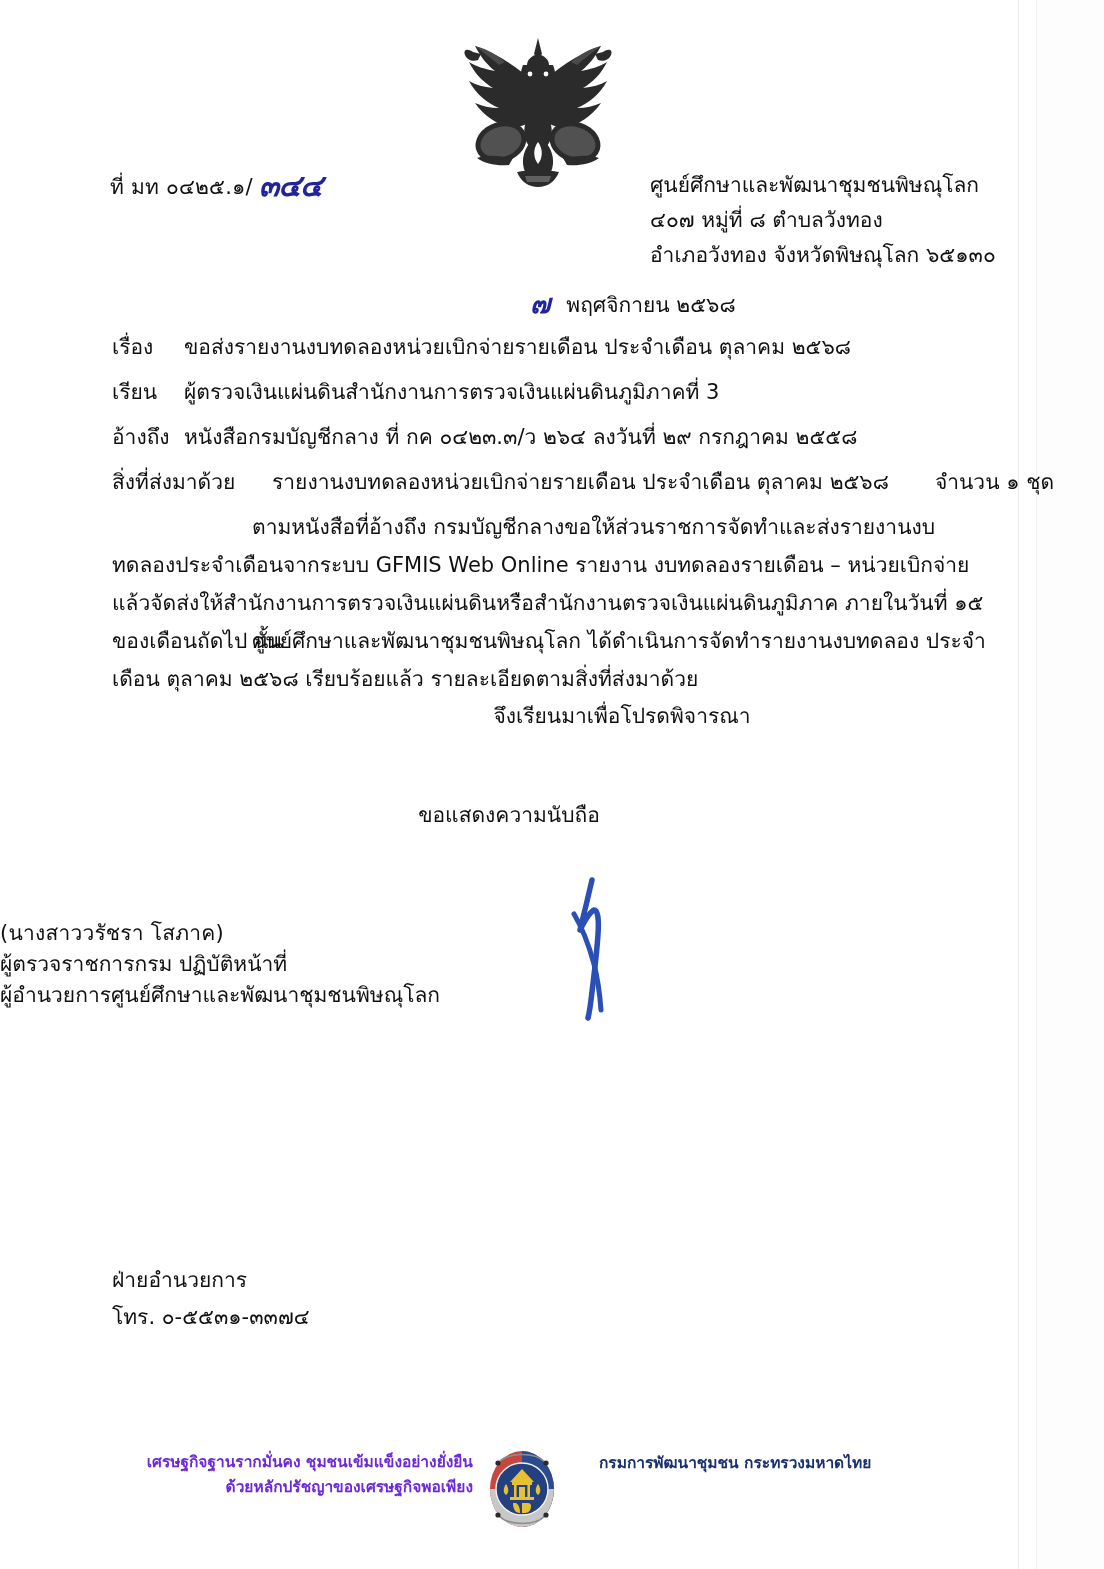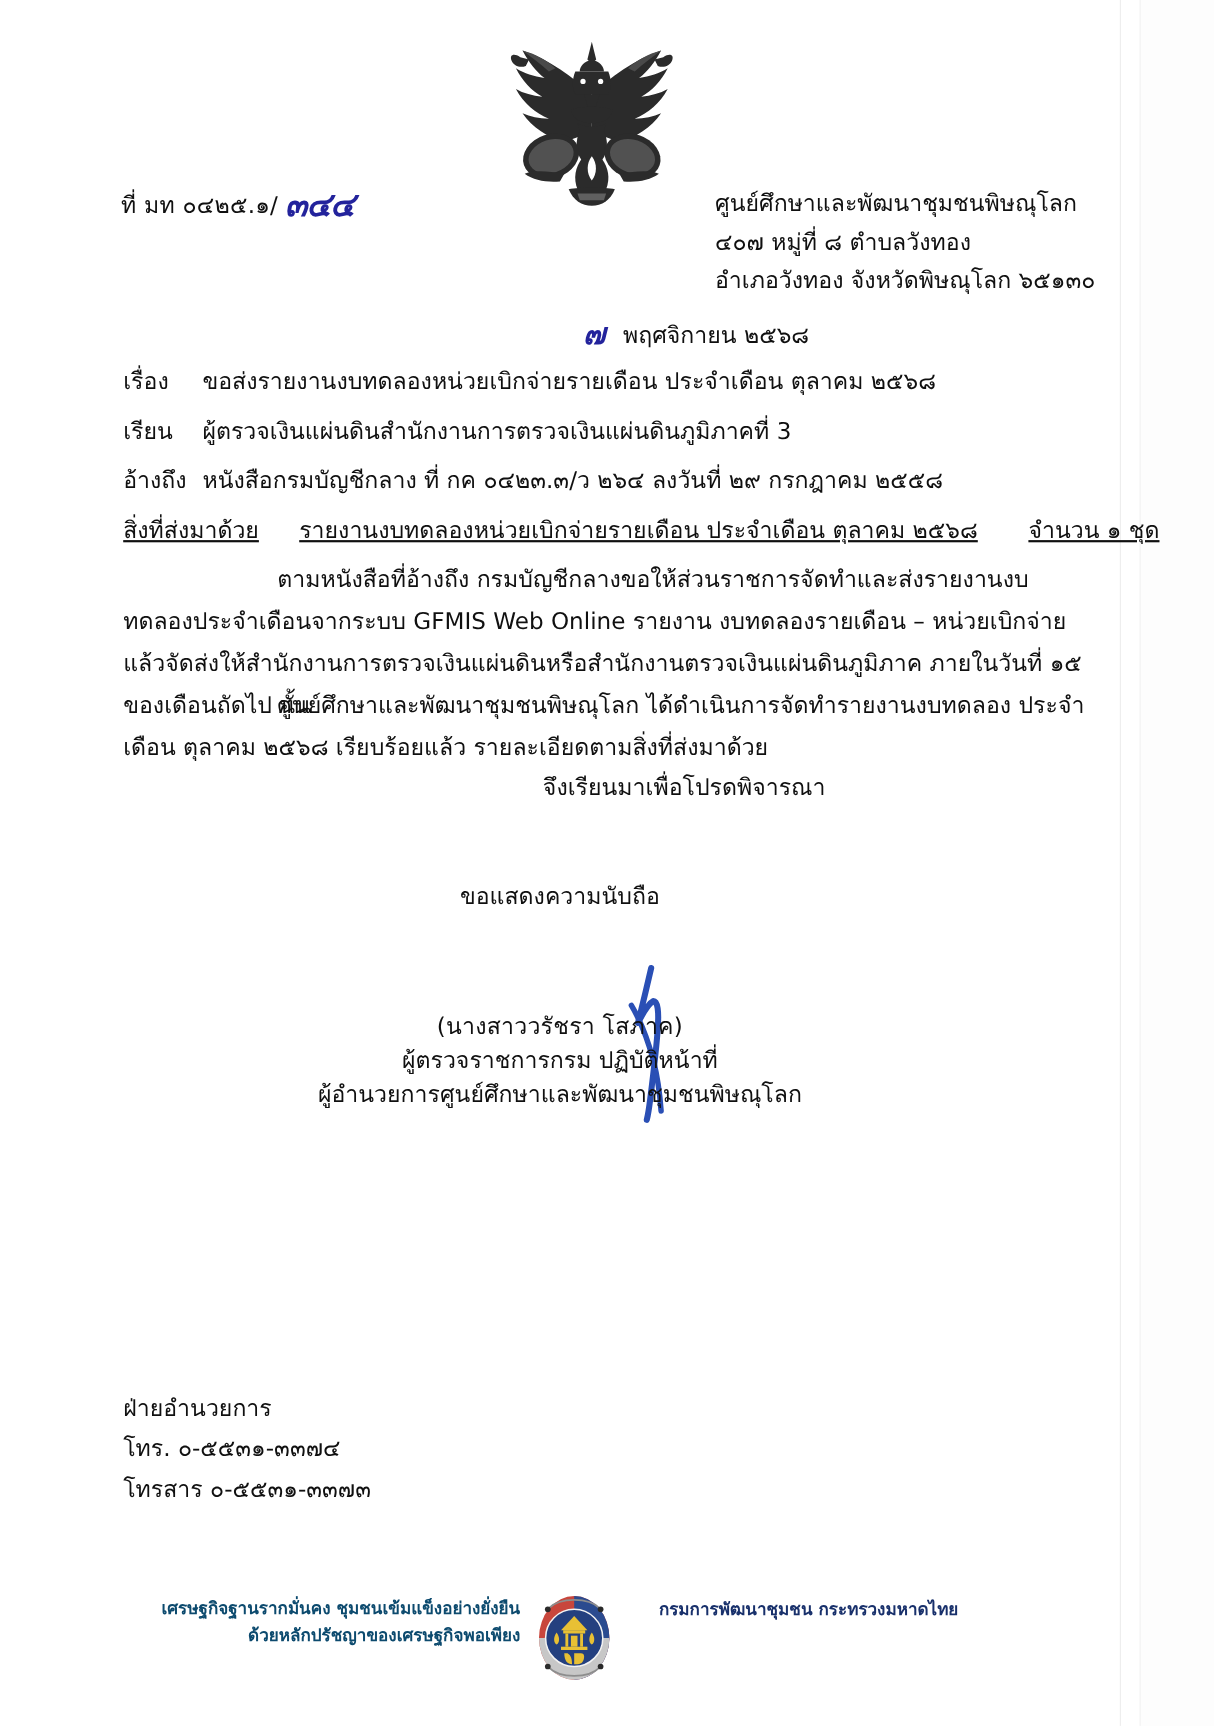--- a/index.html
+++ b/index.html
@@ -105,21 +105,21 @@
   }
   .field-row .f-label { display: inline-block; }
   .field-row .f-value { display: inline-block; }
 
   .row-subject   { top: 330px; }
   .row-subject   .f-label { width: 72px; }
   .row-to        { top: 375px; }
   .row-to        .f-label { width: 72px; }
   .row-ref       { top: 420px; }
   .row-ref       .f-label { width: 72px; }
-  .row-attach    { top: 465px; text-decoration: underline; }
+  .row-attach    { top: 465px; }
   .row-attach    .f-label { width: 160px; }
   .row-attach    .f-count { margin-left: 46px; }
 
   
   .para {
     position: absolute;
     left: 112px;
     width: 880px;
     font-size: 21px;
     line-height: 38px;
@@ -136,21 +136,21 @@
     left: 0; top: 798px;
     width: 1018px;
     text-align: center;
     font-size: 21px;
   }
 
   .sign-block {
     position: absolute;
     left: 0; top: 918px;
     width: 1018px;
-    text-align: center;
+    text-align: left;
     font-size: 21px;
     line-height: 31px;
   }
   .sign-block .sign-name { letter-spacing: 0.2px; }
 
   .signature-mark {
     position: absolute;
     left: 560px;
     top: 872px;
     width: 70px;
@@ -177,21 +177,21 @@
     height: 80px;
     display: flex;
     align-items: flex-start;
     justify-content: center;
   }
   .banner-left {
     text-align: right;
     font-size: 15.5px;
     font-weight: 700;
     line-height: 25px;
-    color: #0c4a6e;
+    color: #6d28d9;
     padding-top: 2px;
     white-space: nowrap;
   }
   .banner-logo {
     width: 74px;
     height: 82px;
     margin: 0 12px;
     flex: 0 0 auto;
   }
   .banner-logo svg { display: block; width: 100%; height: 100%; }
@@ -320,21 +320,20 @@
 
   <div class="sign-block">
     <div class="sign-name">(นางสาววรัชรา  โสภาค)</div>
     <div>ผู้ตรวจราชการกรม ปฏิบัติหน้าที่</div>
     <div>ผู้อำนวยการศูนย์ศึกษาและพัฒนาชุมชนพิษณุโลก</div>
   </div>
 
   <div class="contact">
     <div>ฝ่ายอำนวยการ</div>
     <div>โทร. ๐-๕๕๓๑-๓๓๗๔</div>
-    <div>โทรสาร ๐-๕๕๓๑-๓๓๗๓</div>
   </div>
 
   <div class="banner">
     <div class="banner-left">
       <div>เศรษฐกิจฐานรากมั่นคง ชุมชนเข้มแข็งอย่างยั่งยืน</div>
       <div>ด้วยหลักปรัชญาของเศรษฐกิจพอเพียง</div>
     </div>
 
     <div class="banner-logo">
       <svg viewBox="0 0 74 82" xmlns="http://www.w3.org/2000/svg">

